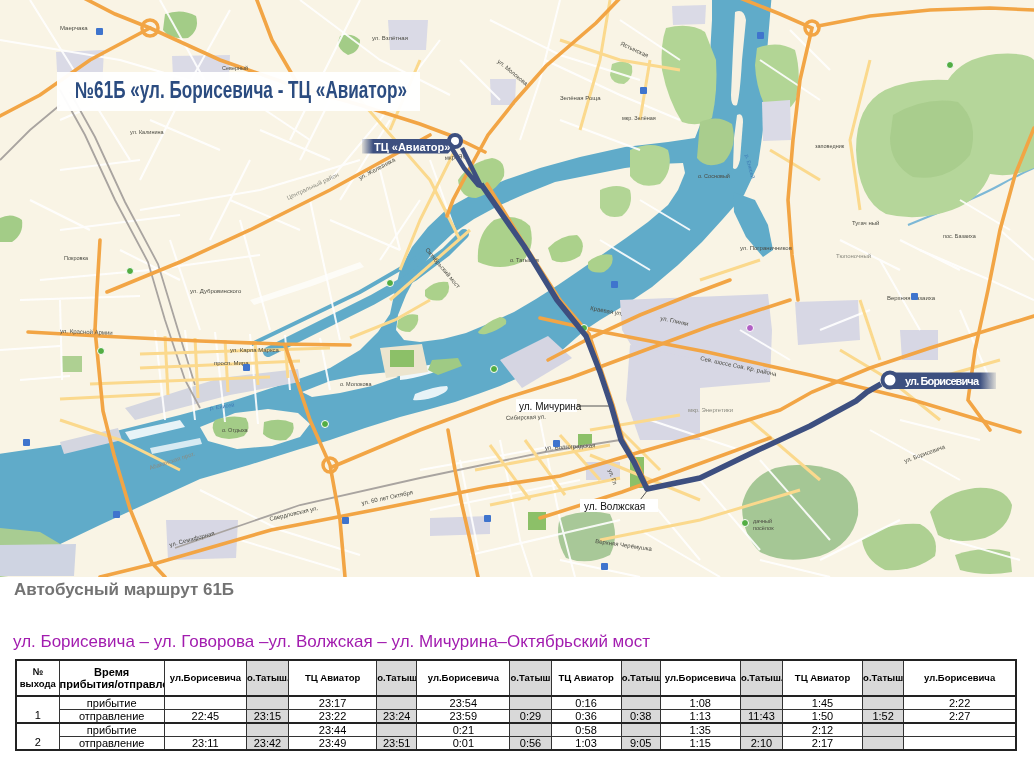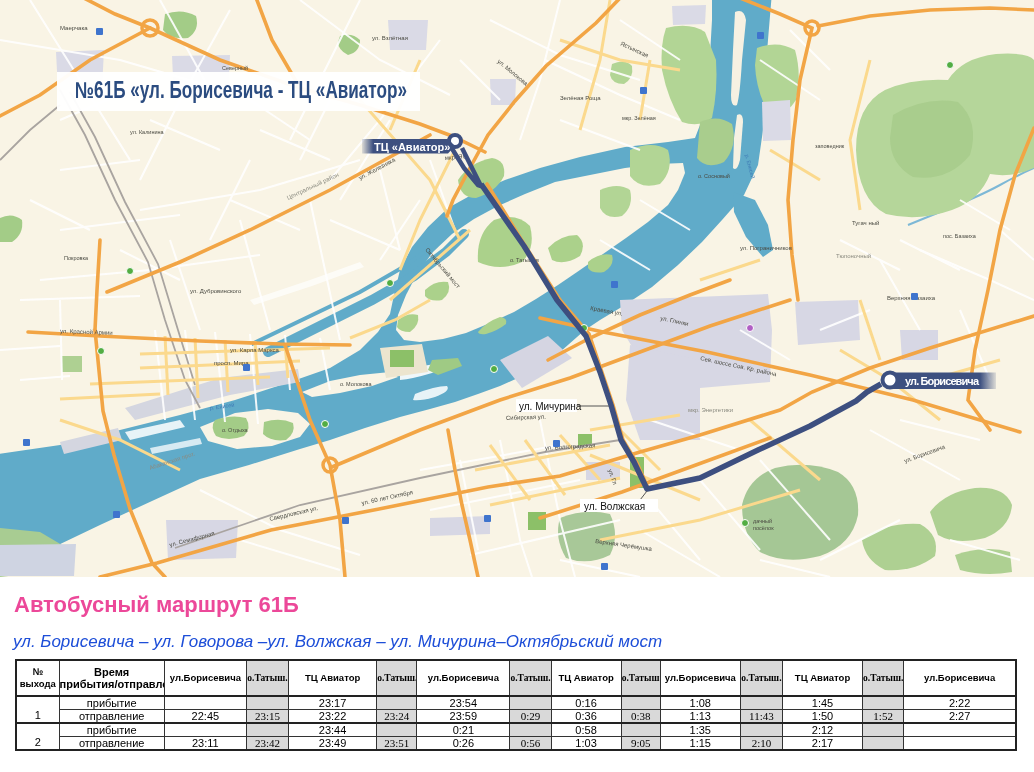--- a/index.html
+++ b/index.html
@@ -1,26 +1,26 @@
 <!DOCTYPE html>
 <html><head>
 <meta charset="utf-8">
 <style>
 html,body{margin:0;padding:0;background:#fff;width:1034px;height:772px;overflow:hidden;
 font-family:"Liberation Sans", sans-serif;}
 #map{position:absolute;left:0;top:0;}
-#h1{position:absolute;left:14px;top:592px;font-size:22px;font-weight:bold;color:#ec4899;}
-#h2{position:absolute;left:13px;top:632px;font-size:17px;color:#1d4ed8;font-style:italic;}
+#h1{position:absolute;left:14px;top:580px;font-size:17px;font-weight:bold;color:#737373;}
+#h2{position:absolute;left:13px;top:632px;font-size:17px;color:#a21caf;}
 table{position:absolute;left:15px;top:659px;border-collapse:collapse;table-layout:fixed;
 width:1002px;font-size:11px;color:#000;}
 td{border:1px solid #333;text-align:center;vertical-align:middle;padding:0;overflow:hidden;
 white-space:nowrap;height:12px;line-height:11px;}
 tr.hdr td{height:34px;font-weight:bold;font-size:9.5px;line-height:12px;}
 td.num{vertical-align:bottom;padding-bottom:1px;}
-td.g{background:#d9d9d9;font-family:Liberation Serif, serif;}
+td.g{background:#d9d9d9;}
 .tk{border-top:2px solid #222 !important;}
 table{border:2px solid #222;}
 </style>
 </head>
 <body>
 <svg id="map" width="1034" height="577" viewBox="0 0 1034 577">
 
 <rect x="0" y="0" width="1034" height="577" fill="#f9f4e5"></rect>
 <g id="WATER">
 
@@ -527,21 +527,21 @@
 <td>2:12</td>
         <td class="g"></td>
         <td></td>
 </tr>
 <tr>
 <td>отправление</td>
         <td>23:11</td>
         <td class="g">23:42</td>
         <td>23:49</td>
         <td class="g">23:51</td>
-<td>0:26</td>
+<td>0:01</td>
         <td class="g">0:56</td>
         <td>1:03</td>
         <td class="g">9:05</td>
         <td>1:15</td>
 <td class="g">2:10</td>
         <td>2:17</td>
         <td class="g"></td>
         <td></td>
 </tr>
 </tbody>

